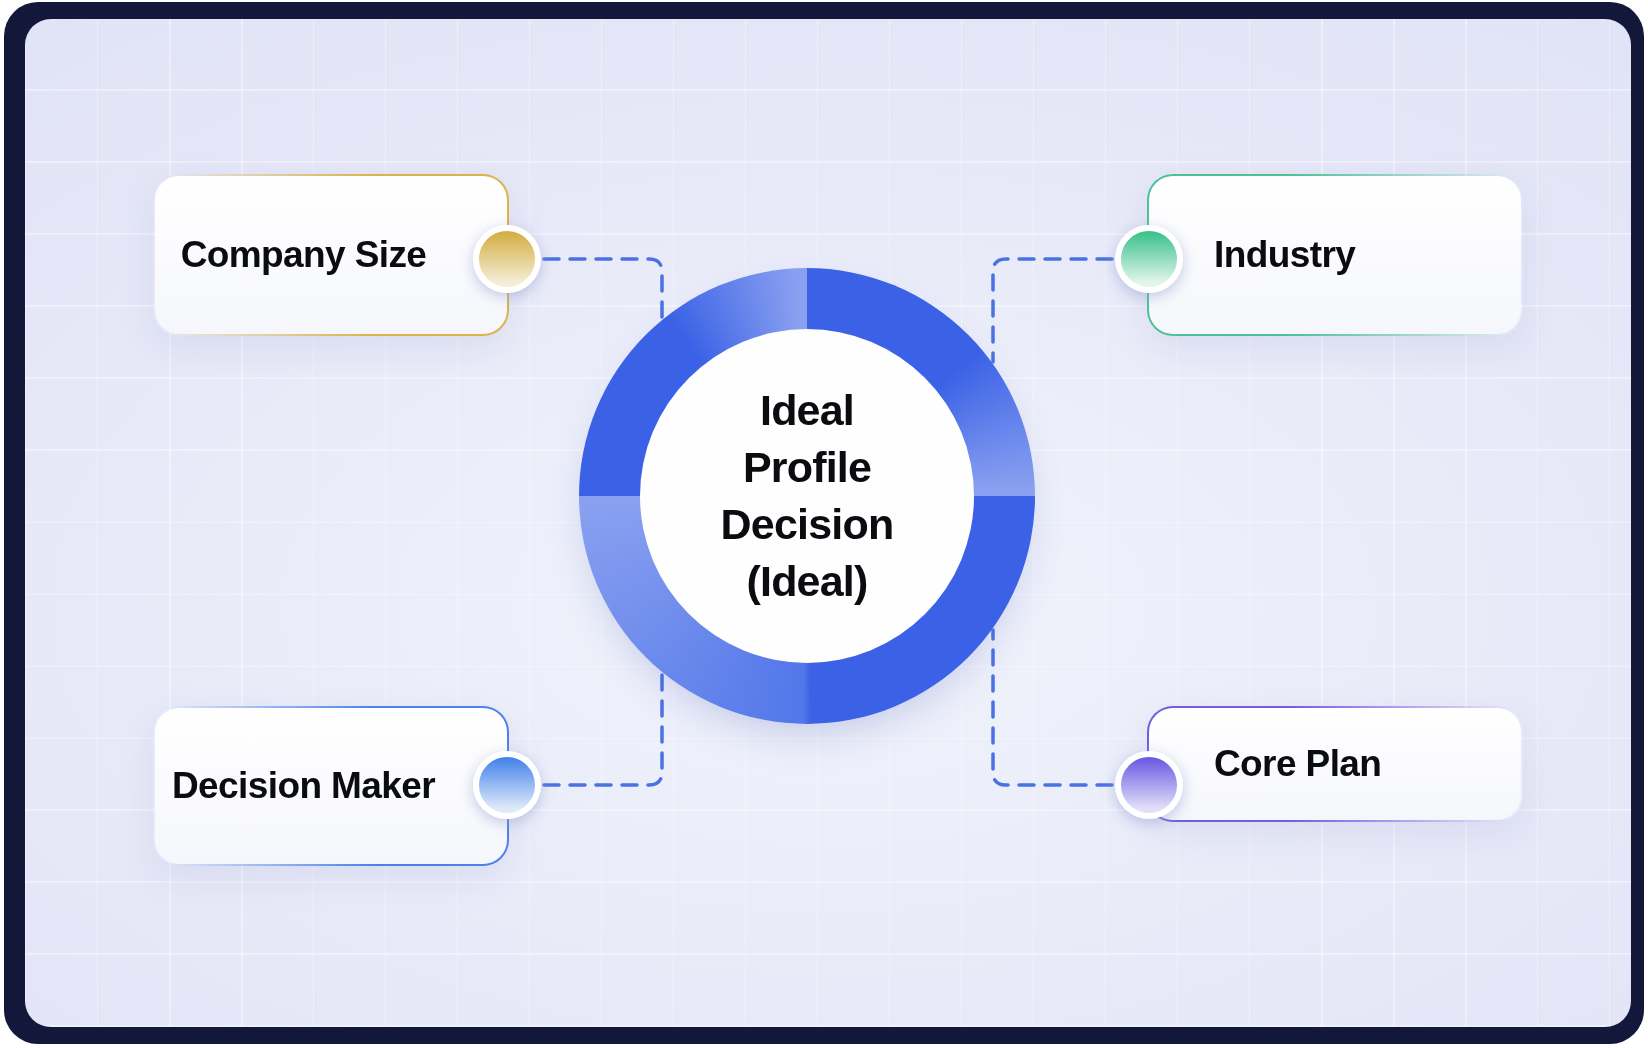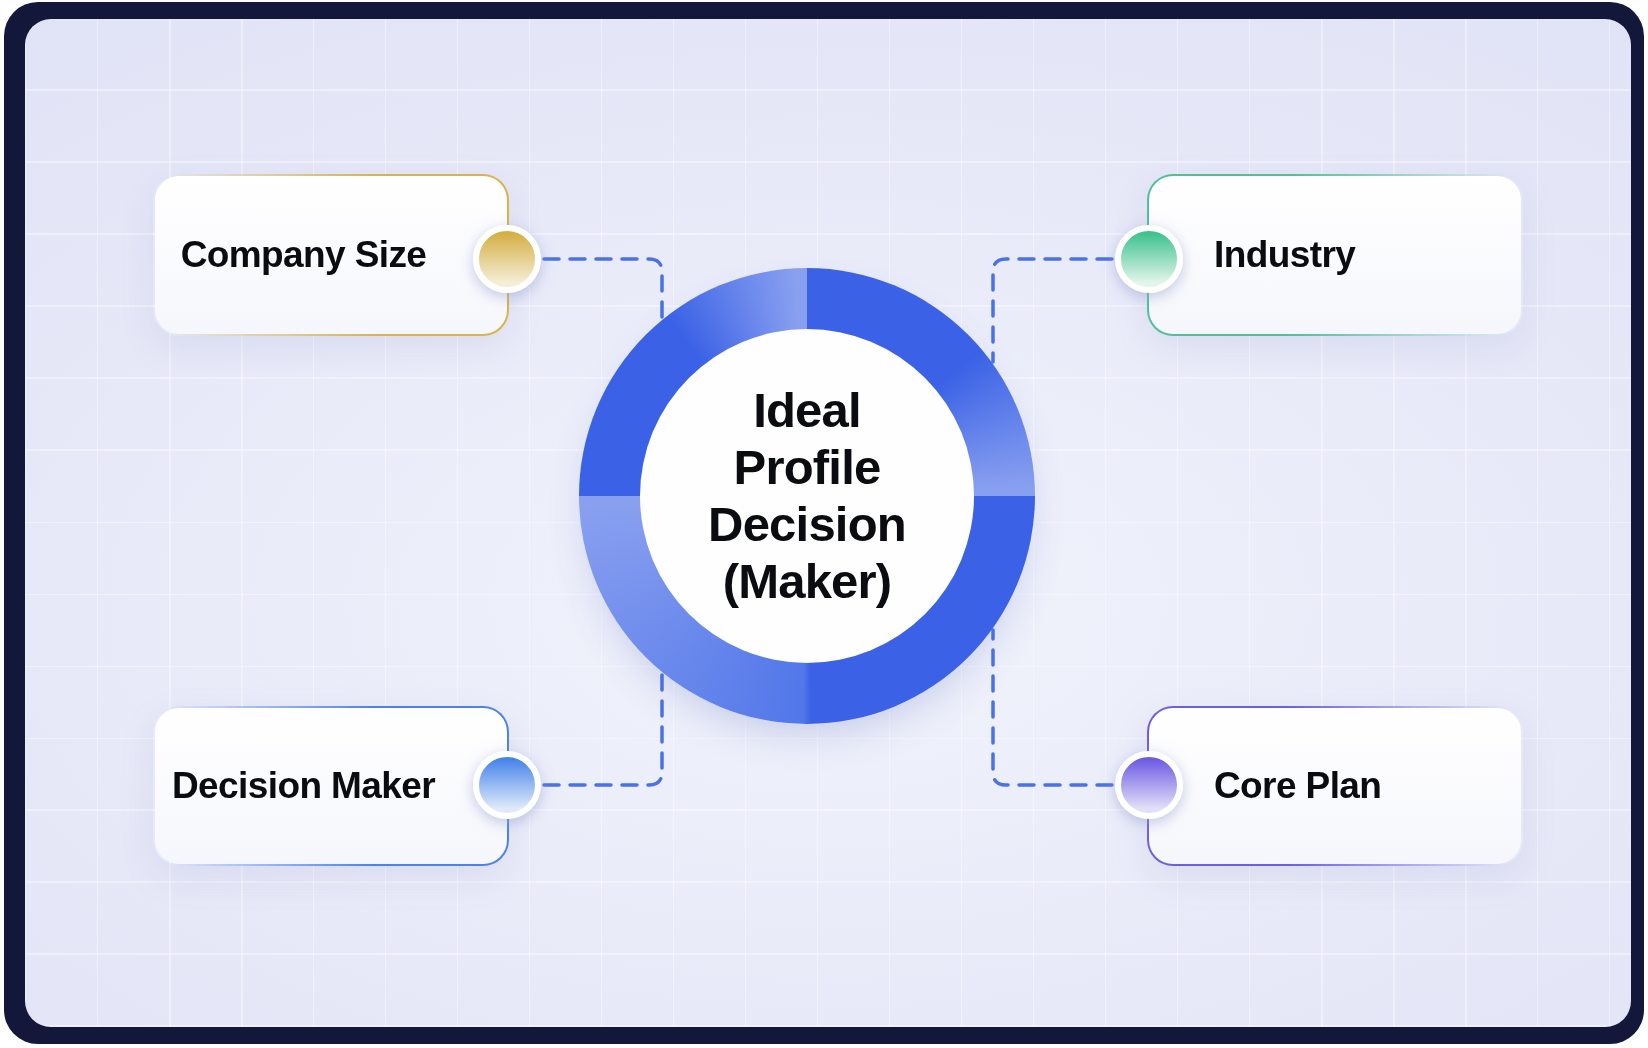--- a/index.html
+++ b/index.html
@@ -32,34 +32,34 @@
       var(--ring-medium,#5277E9) 181deg,
       var(--ring-light,#89A0F0) 268deg,
       var(--ring-light,#89A0F0) 270deg,
       var(--ring-primary,#3B62E6) 270deg,
       var(--ring-primary,#3B62E6) 322deg,
       var(--ring-light,#89A0F0) 357deg,
       var(--ring-light,#89A0F0) 360deg);
     box-shadow:0 18px 40px -12px rgba(84,104,190,0.30);}
   .inner-circle{position:absolute;left:636px;top:327px;width:334px;height:334px;border-radius:50%;
     background:#FEFEFF;display:flex;flex-direction:column;align-items:center;justify-content:center;}
-  .center-line{font-size:49px;line-height:57px;font-weight:700;letter-spacing:-0.8px;
+  .center-line{font-size:43px;line-height:57px;font-weight:700;letter-spacing:-0.8px;
     color:var(--text-color,#0B0C10);text-align:center;white-space:nowrap;}
 
   
   .card{position:absolute;box-sizing:border-box;border:2px solid transparent;border-radius:26px;
     display:flex;align-items:center;
     background:linear-gradient(180deg,#FFFFFF 0%,#F6F7FC 100%) padding-box, var(--border-grad) border-box;
     box-shadow:0 12px 34px rgba(126,136,190,0.14);}
   .fade-left{--border-grad:linear-gradient(90deg, var(--accent-0) 2%, var(--accent) 62%);}
   .fade-right{--border-grad:linear-gradient(90deg, var(--accent) 38%, var(--accent-0) 98%);}
   .card-tl{left:149px;top:172px;width:356px;height:162px;}
   .card-tr{left:1143px;top:172px;width:376px;height:162px;}
   .card-bl{left:149px;top:704px;width:356px;height:160px;}
-  .card-br{left:1143px;top:704px;width:376px;height:160px;}
+  .card-br{left:1143px;top:704px;width:376px;height:116px;}
   .card-left{justify-content:center;padding-right:55px;}
   .card-right{justify-content:flex-start;padding-left:65px;}
   .card-label{font-size:37px;font-weight:700;letter-spacing:-0.6px;color:var(--text-color,#0B0C10);white-space:nowrap;}
 
   
   .node{position:absolute;width:56px;height:56px;border-radius:50%;border:6px solid #ffffff;
     background:linear-gradient(180deg, var(--node-top) 4%, var(--node-bottom) 92%);
     box-shadow:0 4px 14px rgba(150,158,210,0.55);}
   .card-tl .node{left:318px;top:49px;}
   .card-bl .node{left:318px;top:43px;}
@@ -78,21 +78,21 @@
       <path class="connector" d="M 1108 257 H 1002 Q 989 257 989 270 V 360"></path>
       <path class="connector" d="M 540 783 H 645 Q 658 783 658 770 V 672"></path>
       <path class="connector" d="M 1108 783 H 1002 Q 989 783 989 770 V 628"></path>
     </svg>
 
     <div class="ring"></div>
     <div class="inner-circle">
       <div class="center-line">Ideal</div>
       <div class="center-line">Profile</div>
       <div class="center-line">Decision</div>
-      <div class="center-line">(Maker)</div>
+      <div class="center-line">(Ideal)</div>
     </div>
 
     <div class="card card-tl card-left fade-left" style="--accent: #D8B44B; --accent-0: rgba(216,180,75,0); --node-top: #D4AF45; --node-bottom: #F5EED6;">
       <span class="card-label">Company Size</span>
       <span class="node"></span>
     </div>
 
     <div class="card card-tr card-right fade-right" style="--accent: #4EC197; --accent-0: rgba(78,193,151,0); --node-top: #3EC28E; --node-bottom: #E2F5EC;">
       <span class="card-label">Industry</span>
       <span class="node"></span>

